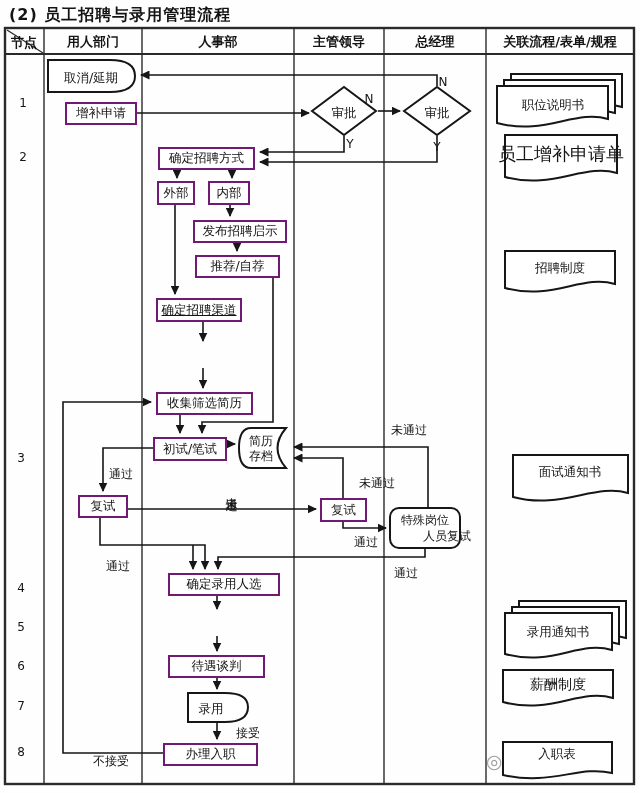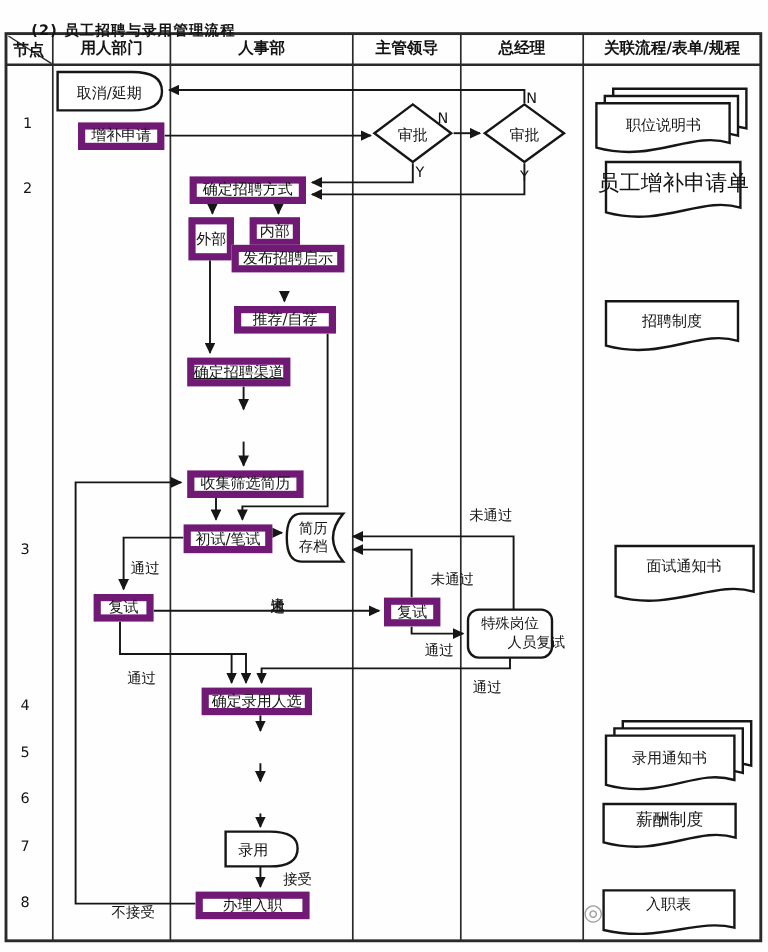--- a/index.html
+++ b/index.html
@@ -1,23 +1,23 @@
 <!DOCTYPE html>
 <html><head>
 <meta charset="utf-8">
 <style>
   html,body{margin:0;padding:0;background:#ffffff;}
   .page{position:relative;width:640px;height:793px;background:#fefefe;overflow:hidden;
         font-family:"DejaVu Sans",sans-serif;color:#141414;}
   .page svg{position:absolute;left:0;top:0;z-index:1;}
-  .title{position:absolute;left:26px;top:5px;font-size:12px;font-weight:600;letter-spacing:1px;z-index:2;margin-top:12px;}
+  .title{position:absolute;left:9px;top:5px;font-size:16px;font-weight:600;letter-spacing:1px;z-index:2;}
   .lbl{position:absolute;transform:translate(-50%,-50%);white-space:nowrap;font-size:12px;
        line-height:13px;z-index:3;text-align:center;}
   .hdr{font-weight:700;font-size:13px;}
-  .box{position:absolute;box-sizing:border-box;border:6px solid #701a75;background:#fff;
+  .box{position:absolute;box-sizing:border-box;border:2px solid #701a75;background:#fff;
        display:flex;align-items:center;justify-content:center;font-size:12.5px;
        white-space:nowrap;z-index:2;}
   .vert{writing-mode:vertical-rl;text-orientation:upright;letter-spacing:1px;}
   .two{line-height:15px;}
   .watermark{position:absolute;left:486px;top:750px;display:flex;align-items:center;gap:5px;
              color:#8e8e8e;opacity:.85;z-index:4;font-weight:700;}
   .watermark .wm-logo{font-size:19px;}
   .watermark .wm-text{font-size:16px;letter-spacing:2px;text-shadow:0 0 1px #aaa;}
 </style>
 </head>
@@ -115,49 +115,52 @@
   <div class="lbl" style="left:21px;top:666px;">6</div>
   <div class="lbl" style="left:21px;top:706px;">7</div>
   <div class="lbl" style="left:21px;top:752px;">8</div>
 
   <div class="box" style="left:65px;top:102px;width:72px;height:23px;">
       <span>增补申请</span>
     </div>
   <div class="box" style="left:158px;top:147px;width:97px;height:23px;">
       <span>确定招聘方式</span>
     </div>
-  <div class="box" style="left:157px;top:181px;width:38px;height:36px;">
+  <div class="box" style="left:157px;top:181px;width:38px;height:24px;">
       <span>外部</span>
     </div>
   <div class="box" style="left:208px;top:181px;width:42px;height:24px;">
       <span>内部</span>
     </div>
-  <div class="box" style="left:193px;top:204px;width:94px;height:23px;">
+  <div class="box" style="left:193px;top:220px;width:94px;height:23px;">
       <span>发布招聘启示</span>
     </div>
   <div class="box" style="left:195px;top:255px;width:85px;height:23px;">
       <span>推荐/自荐</span>
     </div>
   <div class="box" style="left:156px;top:298px;width:86px;height:24px;text-decoration:underline;">
       <span>确定招聘渠道</span>
     </div>
   <div class="box" style="left:156px;top:392px;width:97px;height:23px;">
       <span>收集筛选简历</span>
     </div>
   <div class="box" style="left:153px;top:437px;width:74px;height:24px;">
       <span>初试/笔试</span>
     </div>
   <div class="box" style="left:78px;top:495px;width:50px;height:23px;">
       <span>复试</span>
     </div>
   <div class="box" style="left:320px;top:498px;width:47px;height:24px;">
       <span>复试</span>
     </div>
-  <div class="box" style="left:168px;top:573px;width:92px;height:23px;">
+  <div class="box" style="left:168px;top:573px;width:112px;height:23px;">
       <span>确定录用人选</span>
+    </div>
+  <div class="box" style="left:168px;top:655px;width:97px;height:23px;">
+      <span>待遇谈判</span>
     </div>
   <div class="box" style="left:163px;top:743px;width:95px;height:23px;">
       <span>办理入职</span>
     </div>
 
   <div class="lbl" style="left:91px;top:77px;font-size:12.5px;">取消/延期</div>
   <div class="lbl" style="left:344px;top:112px;font-size:12.5px;">审批</div>
   <div class="lbl" style="left:437px;top:112px;font-size:12.5px;">审批</div>
   <div class="lbl two" style="left:261px;top:441px;">简历</div>
   <div class="lbl two" style="left:261px;top:456px;">存档</div>

